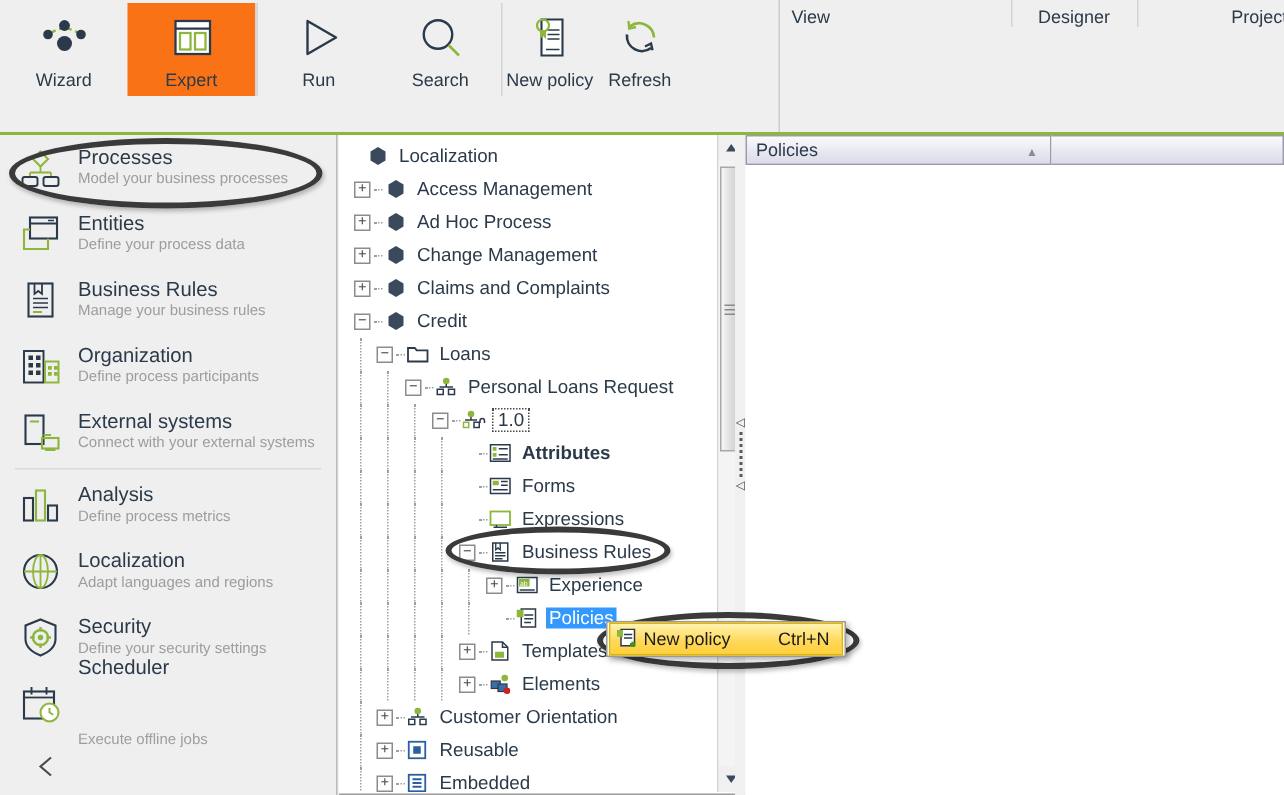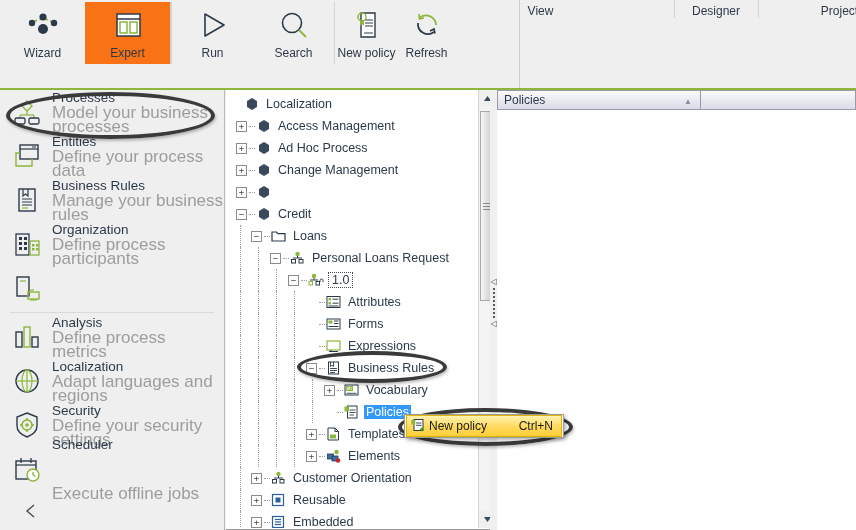--- a/index.html
+++ b/index.html
@@ -63,21 +63,21 @@
     padding-left: 10px;
     cursor: default;
   }
   .side-icon {
     width: 34px; height: 34px;
     display: flex; align-items: center; justify-content: center;
     flex: 0 0 34px;
   }
   .side-text { margin-left: 8px; }
   .side-title { font-size: 13.5px; color: #2b3a4a; line-height: 16px; }
-  .side-sub { font-size: 17px; color: #9d9d9d; line-height: 14px; }
+  .side-sub { font-size: 10px; color: #9d9d9d; line-height: 14px; }
   .side-divider { height: 1px; background: #dadada; margin: 2px 10px; }
   .collapse-row { height: 44px; display: flex; align-items: center; padding-left: 22px; }
 
   
   .hl-ellipse {
     position: absolute;
     border: 4px solid #3a3a3a;
     border-radius: 50%;
     pointer-events: none;
     box-shadow: 1px 2px 3px rgba(0,0,0,0.25);
@@ -379,20 +379,24 @@
     <div class="side-item">
       <span class="side-icon">
         <svg width="30" height="30" viewBox="0 0 30 30">
           <rect x="5" y="4" width="12" height="19" fill="none" stroke="#2b3a4a" stroke-width="1.4"></rect>
           <line x1="8" y1="8" x2="14" y2="8" stroke="#8cb63c" stroke-width="1.2"></line>
           <path d="M17 17 L22 17" stroke="#8cb63c" stroke-width="1.2"></path>
           <rect x="16" y="19" width="11" height="7" fill="none" stroke="#8cb63c" stroke-width="1.4"></rect>
           <line x1="18" y1="27" x2="25" y2="27" stroke="#8cb63c" stroke-width="1.2"></line>
         </svg>
       </span>
+      <span class="side-text">
+        <span class="side-title" style="display:block;">External systems</span>
+        <span class="side-sub" style="display:block;">Connect with your external systems</span>
+      </span>
     </div>
 
     <div class="side-divider"></div>
 
     <div class="side-item">
       <span class="side-icon">
         <svg width="30" height="30" viewBox="0 0 30 30">
           <rect x="4" y="10" width="6" height="15" fill="none" stroke="#2b3a4a" stroke-width="1.4"></rect>
           <rect x="12" y="5" width="6" height="20" fill="none" stroke="#8cb63c" stroke-width="1.4"></rect>
           <rect x="20" y="15" width="6" height="10" fill="none" stroke="#2b3a4a" stroke-width="1.4"></rect>
@@ -510,20 +514,21 @@
       </div>
 
       <div class="trow" style="padding-left:10px;">
         <span class="exp">+</span>
         <span class="dots"></span>
         <span class="ticon">
           <svg width="14" height="14" viewBox="0 0 14 14">
               <path d="M7 1 L12 4 L12 10 L7 13 L2 10 L2 4 Z" fill="#3a4a5c"></path>
             </svg>
         </span>
+        <span class="tlabel">Claims and Complaints</span>
       </div>
 
       <div class="trow" style="padding-left:10px;">
         <span class="exp">−</span>
         <span class="dots"></span>
         <span class="ticon">
           <svg width="14" height="14" viewBox="0 0 14 14">
               <path d="M7 1 L12 4 L12 10 L7 13 L2 10 L2 4 Z" fill="#3a4a5c"></path>
             </svg>
         </span>
@@ -571,21 +576,21 @@
             <line x1="6" y1="5" x2="6" y2="7" stroke="#2b3a4a" stroke-width="1"></line>
             <line x1="2" y1="7" x2="10" y2="7" stroke="#2b3a4a" stroke-width="1"></line>
             <rect x="1" y="8.5" width="3.5" height="3.5" fill="none" stroke="#8cb63c" stroke-width="1"></rect>
             <rect x="8" y="8.5" width="3.5" height="3.5" fill="none" stroke="#2b3a4a" stroke-width="1"></rect>
             <path d="M12 9 L12 7.5 A1.5 1.5 0 0 1 15 7.5 L15 9" fill="none" stroke="#2b3a4a" stroke-width="1"></path>
           </svg>
         </span>
         <span class="tlabel focusbox">1.0</span>
       </div>
 
-      <div class="trow" style="padding-left:93px;">
+      <div class="trow" style="padding-left:93px;font-weight:bold;">
         <span class="vline" style="left:14px;"></span>
         <span class="vline" style="left:32px;"></span>
         <span class="vline" style="left:50px;"></span>
         <span class="vline" style="left:68px;"></span>
         <span class="dots"></span>
         <span class="ticon">
           <svg width="15" height="14" viewBox="0 0 15 14">
             <rect x="1" y="1.5" width="13" height="11" fill="#ffffff" stroke="#2b3a4a" stroke-width="1"></rect>
             <rect x="2.5" y="3" width="2.5" height="2.5" fill="#8cb63c"></rect>
             <rect x="2.5" y="7" width="2.5" height="2.5" fill="#8cb63c"></rect>
@@ -659,21 +664,21 @@
         <span class="exp">+</span>
         <span class="dots"></span>
         <span class="ticon">
           <svg width="15" height="14" viewBox="0 0 15 14">
             <rect x="1" y="2" width="13" height="10" fill="#ffffff" stroke="#2b3a4a" stroke-width="1"></rect>
             <rect x="2" y="3" width="7" height="5" fill="#8cb63c"></rect>
             <text x="2.6" y="7.4" font-size="4.6" fill="#ffffff" font-family="sans-serif">ab</text>
             <line x1="2.5" y1="10.3" x2="12.5" y2="10.3" stroke="#2b3a4a" stroke-width="0.9"></line>
           </svg>
         </span>
-        <span class="tlabel">Vocabulary</span>
+        <span class="tlabel">Experience</span>
       </div>
 
       <div class="trow" style="padding-left:111px;">
         <span class="vline" style="left:14px;"></span>
         <span class="vline" style="left:32px;"></span>
         <span class="vline" style="left:50px;"></span>
         <span class="vline" style="left:68px;"></span>
         <span class="vline" style="left:86px;"></span>
         <span class="dots"></span>
         <span class="ticon">

